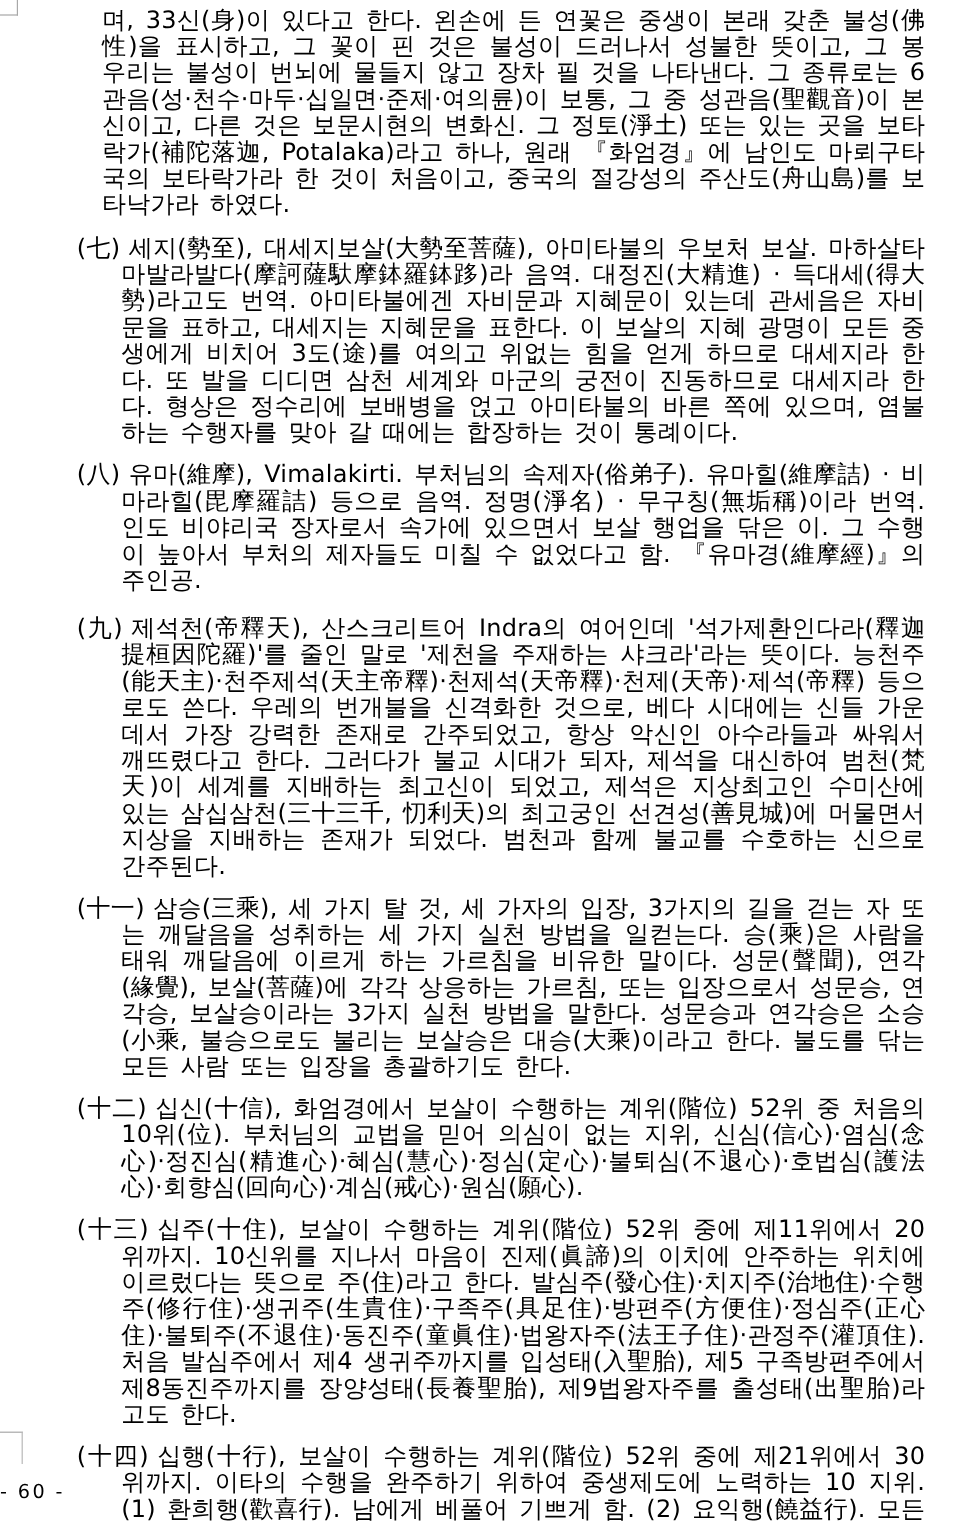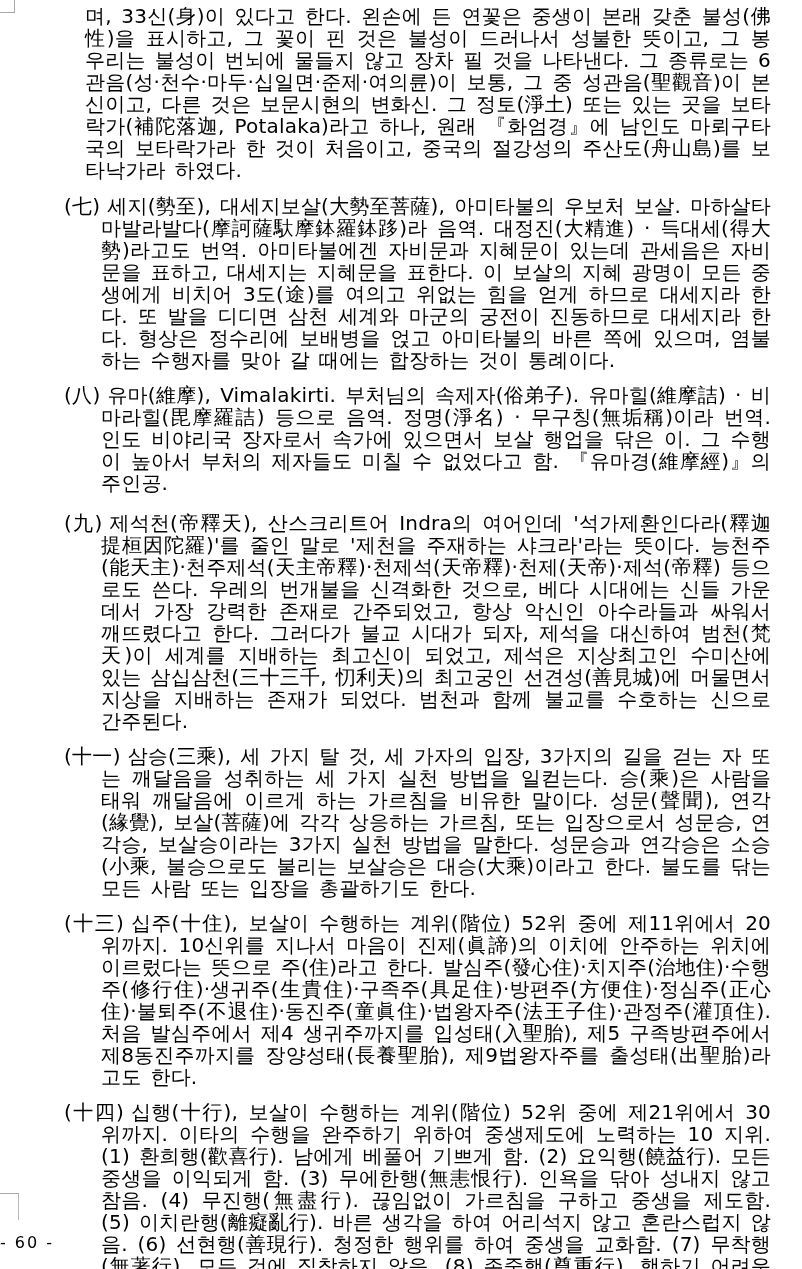--- a/index.html
+++ b/index.html
@@ -90,20 +90,23 @@
 
   <div class="entry no-gap">
     <span class="marker">(九)</span><span>제석천(帝釋天), 산스크리트어 Indra의 여어인데 '석가제환인다라(釋迦提桓因陀羅)'를 줄인 말로 '제천을 주재하는 샤크라'라는 뜻이다. 능천주(能天主)·천주제석(天主帝釋)·천제석(天帝釋)·천제(天帝)·제석(帝釋) 등으로도 쓴다. 우레의 번개불을 신격화한 것으로, 베다 시대에는 신들 가운데서 가장 강력한 존재로 간주되었고, 항상 악신인 아수라들과 싸워서 깨뜨렸다고 한다. 그러다가 불교 시대가 되자, 제석을 대신하여 범천(梵天)이 세계를 지배하는 최고신이 되었고, 제석은 지상최고인 수미산에 있는 삼십삼천(三十三千, 忉利天)의 최고궁인 선견성(善見城)에 머물면서 지상을 지배하는 존재가 되었다. 범천과 함께 불교를 수호하는 신으로 간주된다.</span>
   </div>
 
 
   <div class="entry">
     <span class="marker">(十一)</span><span>삼승(三乘), 세 가지 탈 것, 세 가자의 입장, 3가지의 길을 걷는 자 또는 깨달음을 성취하는 세 가지 실천 방법을 일컫는다. 승(乘)은 사람을 태워 깨달음에 이르게 하는 가르침을 비유한 말이다. 성문(聲聞), 연각(緣覺), 보살(菩薩)에 각각 상응하는 가르침, 또는 입장으로서 성문승, 연각승, 보살승이라는 3가지 실천 방법을 말한다. 성문승과 연각승은 소승(小乘, 불승으로도 불리는 보살승은 대승(大乘)이라고 한다. 불도를 닦는 모든 사람 또는 입장을 총괄하기도 한다.</span>
   </div>
 
+  <div class="entry">
+    <span class="marker">(十二)</span><span>십신(十信), 화엄경에서 보살이 수행하는 계위(階位) 52위 중 처음의 10위(位). 부처님의 교법을 믿어 의심이 없는 지위, 신심(信心)·염심(念心)·정진심(精進心)·혜심(慧心)·정심(定心)·불퇴심(不退心)·호법심(護法心)·회향심(回向心)·계심(戒心)·원심(願心).</span>
+  </div>
 
   <div class="entry">
     <span class="marker">(十三)</span><span>십주(十住), 보살이 수행하는 계위(階位) 52위 중에 제11위에서 20위까지. 10신위를 지나서 마음이 진제(眞諦)의 이치에 안주하는 위치에 이르렀다는 뜻으로 주(住)라고 한다. 발심주(發心住)·치지주(治地住)·수행주(修行住)·생귀주(生貴住)·구족주(具足住)·방편주(方便住)·정심주(正心住)·불퇴주(不退住)·동진주(童眞住)·법왕자주(法王子住)·관정주(灌頂住). 처음 발심주에서 제4 생귀주까지를 입성태(入聖胎), 제5 구족방편주에서 제8동진주까지를 장양성태(長養聖胎), 제9법왕자주를 출성태(出聖胎)라고도 한다.</span>
   </div>
 
   <div class="entry">
     <span class="marker">(十四)</span><span>십행(十行), 보살이 수행하는 계위(階位) 52위 중에 제21위에서 30위까지. 이타의 수행을 완주하기 위하여 중생제도에 노력하는 10 지위. (1) 환희행(歡喜行). 남에게 베풀어 기쁘게 함. (2) 요익행(饒益行). 모든 중생을 이익되게 함. (3) 무에한행(無恚恨行). 인욕을 닦아 성내지 않고 참음. (4) 무진행(無盡行). 끊임없이 가르침을 구하고 중생을 제도함. (5) 이치란행(離癡亂行). 바른 생각을 하여 어리석지 않고 혼란스럽지 않음. (6) 선현행(善現行). 청정한 행위를 하여 중생을 교화함. (7) 무착행(無著行). 모든 것에 집착하지 않음. (8) 존중행(尊重行). 행하기 어려운 청정한 행위를 존중하여 그것을 성취함. (9) 선법행(善法行). 바른 가르침을 지키고 보호함. (10) 진실행(眞實行). 가르친 대로 행하고 행한 대로 가르쳐 말과 행동이 일치함.</span>
   </div>
 
 </div>

